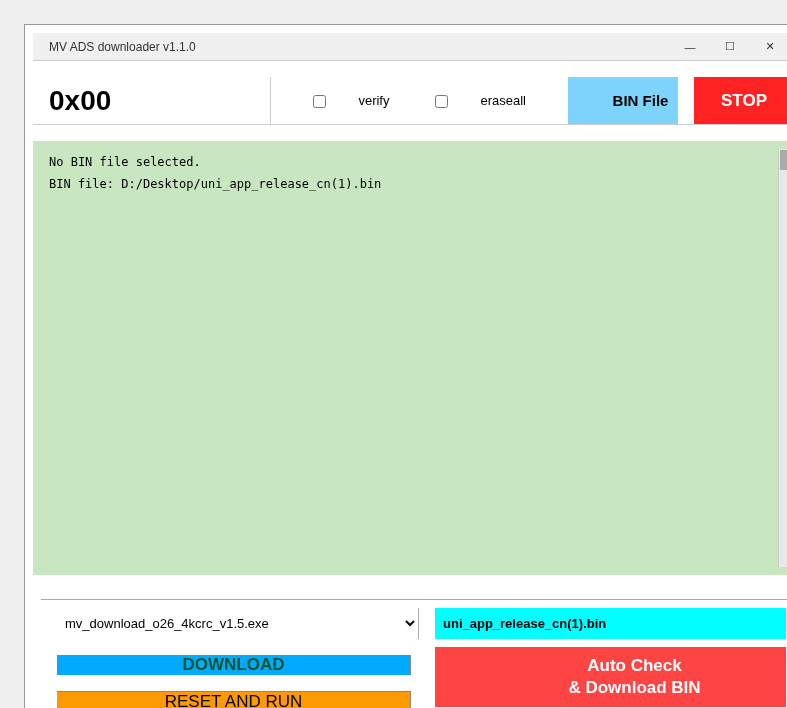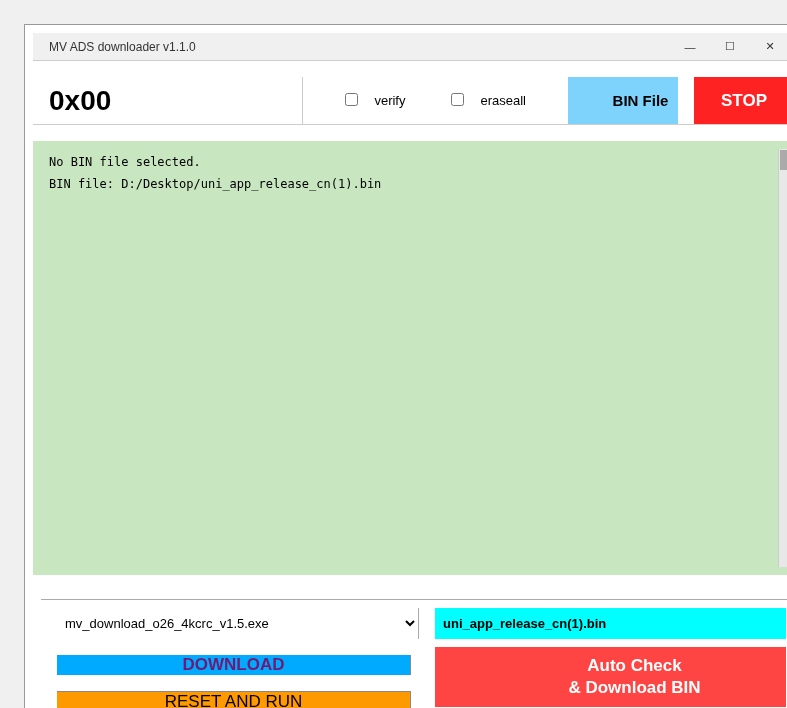--- a/index.html
+++ b/index.html
@@ -78,22 +78,22 @@
     .checkbox-group {
       display: flex;
       align-items: center;
       gap: 14px;
       padding: 0 10px;
       height: 100%;
     }
 
     .checkbox-item {
       display: flex;
-      align-items: flex-start;
-      gap: 0;
+      align-items: flex-end;
+      gap: 16px;
       font-size: 13px;
       color: #000;
     }
 
     .checkbox-item input[type="checkbox"] {
       width: 13px;
       height: 13px;
       cursor: pointer;
     }
 
@@ -191,21 +191,21 @@
 
     .left-actions {
       flex: 0 0 370px;
       display: flex;
       flex-direction: column;
     }
 
     .btn-download {
       flex: 1;
       background: #00aaff;
-      color: #701a75;
+      color: #14532d;
       font-size: 17px;
       font-weight: bold;
       border: none;
       cursor: pointer;
       border-right: 1px solid #888;
     }
 
     .btn-reset-run {
       flex: 1;
       background: #ff9900;

